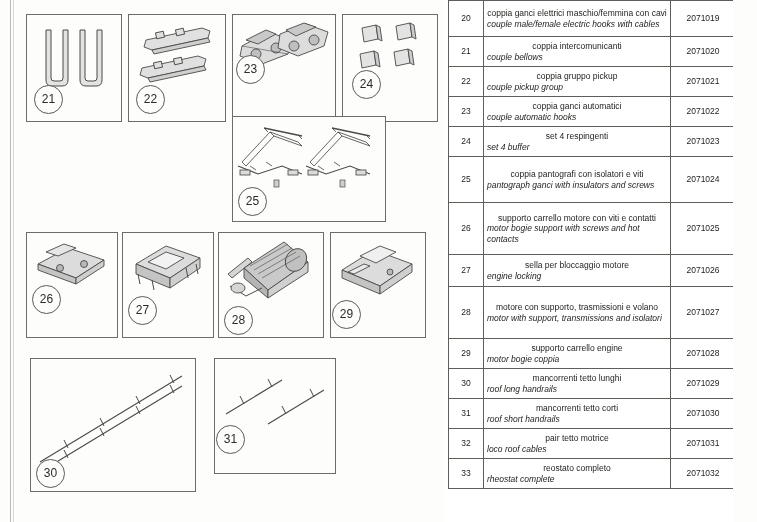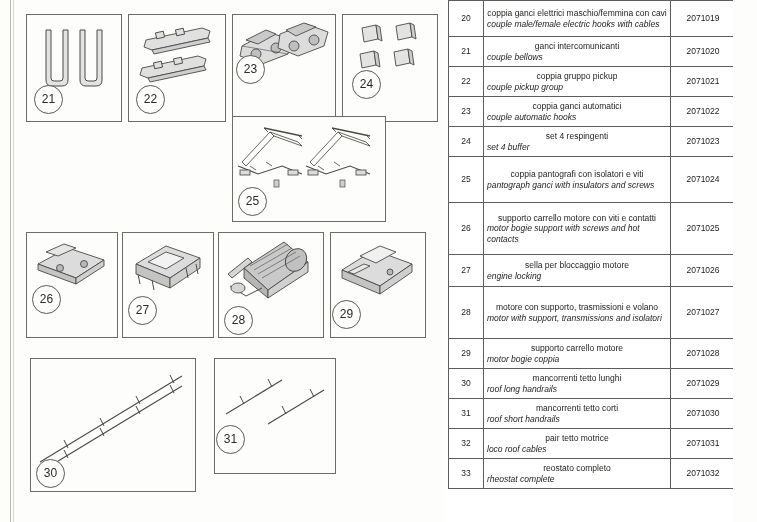--- a/index.html
+++ b/index.html
@@ -305,21 +305,21 @@
           <td class="col-desc">
             <span class="desc-it">coppia ganci elettrici maschio/femmina con cavi</span>
             <span class="desc-en">couple male/female electric hooks with cables</span>
           </td>
           <td class="col-code">2071019</td>
         </tr>
 
         <tr style="height:30px;">
           <td class="col-num">21</td>
           <td class="col-desc">
-            <span class="desc-it">ganci intercomunicanti</span>
+            <span class="desc-it">coppia intercomunicanti</span>
             <span class="desc-en">couple bellows</span>
           </td>
           <td class="col-code">2071020</td>
         </tr>
 
         <tr style="height:30px;">
           <td class="col-num">22</td>
           <td class="col-desc">
             <span class="desc-it">coppia gruppo pickup</span>
             <span class="desc-en">couple pickup group</span>
@@ -377,21 +377,21 @@
           <td class="col-desc">
             <span class="desc-it">motore con supporto, trasmissioni e volano</span>
             <span class="desc-en">motor with support, transmissions and isolatori</span>
           </td>
           <td class="col-code">2071027</td>
         </tr>
 
         <tr style="height:30px;">
           <td class="col-num">29</td>
           <td class="col-desc">
-            <span class="desc-it">supporto carrello motore</span>
+            <span class="desc-it">supporto carrello engine</span>
             <span class="desc-en">motor bogie coppia</span>
           </td>
           <td class="col-code">2071028</td>
         </tr>
 
         <tr style="height:30px;">
           <td class="col-num">30</td>
           <td class="col-desc">
             <span class="desc-it">mancorrenti tetto lunghi</span>
             <span class="desc-en">roof long handrails</span>

